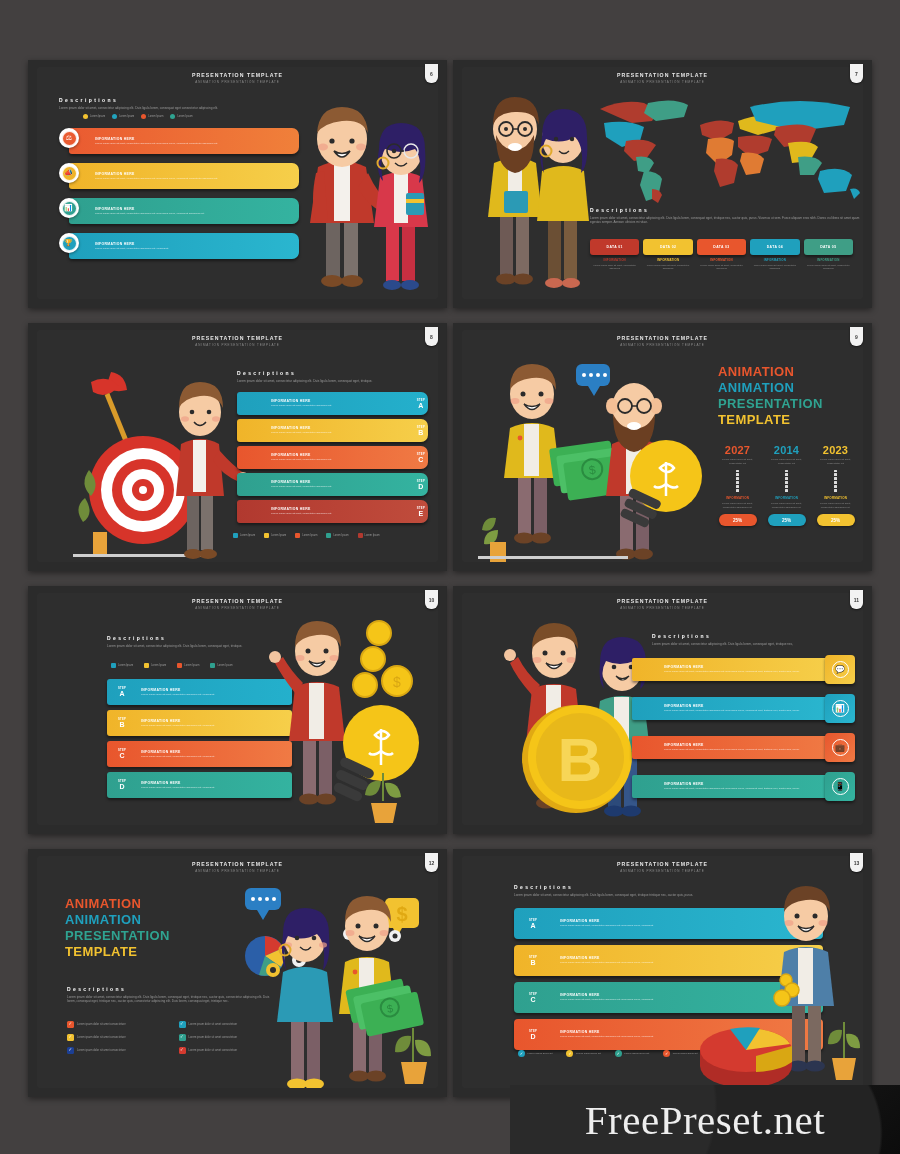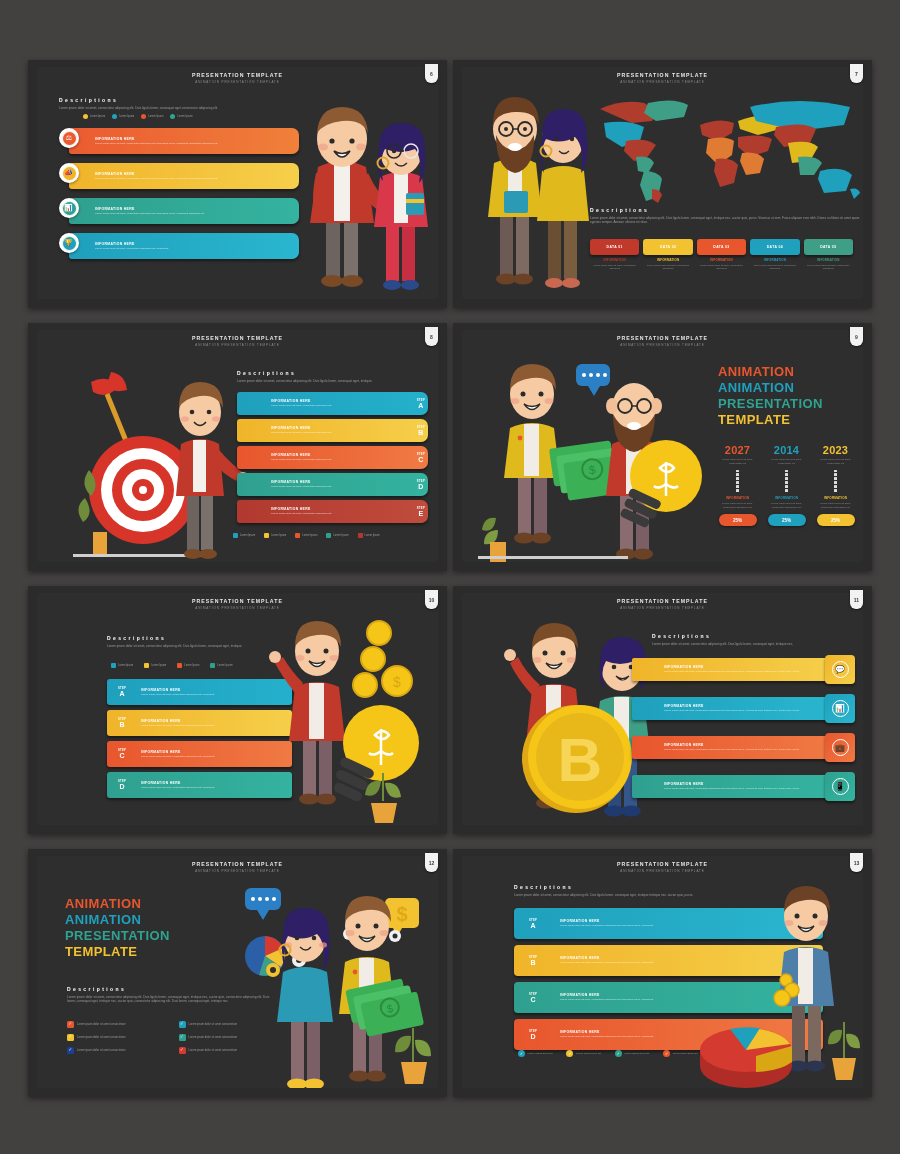--- a/index.html
+++ b/index.html
@@ -1146,13 +1146,16 @@
             <path d="M16 0 v36" stroke="#6f8c3a" stroke-width="2"></path>
             <path d="M4 36 h24 l-4 22 h-16z" fill="#e8a33a"></path>
           </g>
         </svg>
       </div>
       <div class="pagetag">13</div>
     </div>
 
   </div>
 
+  <div class="wm">
+    <span>FreePreset.net</span>
+  </div>
 </div>
 
 </body></html>

